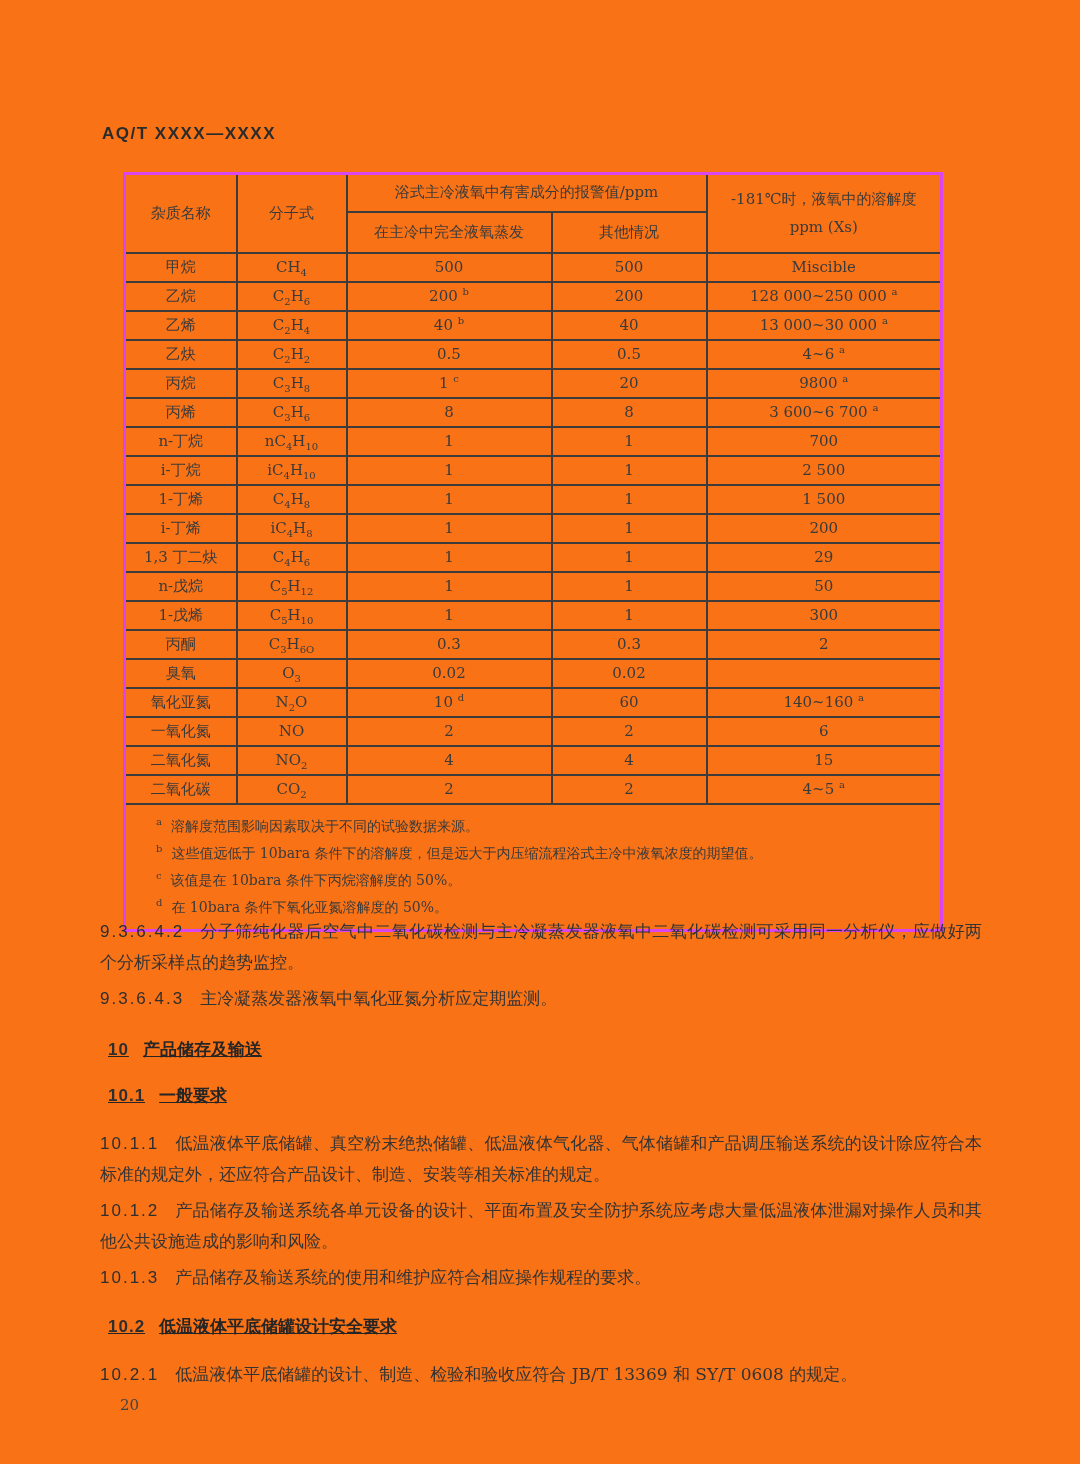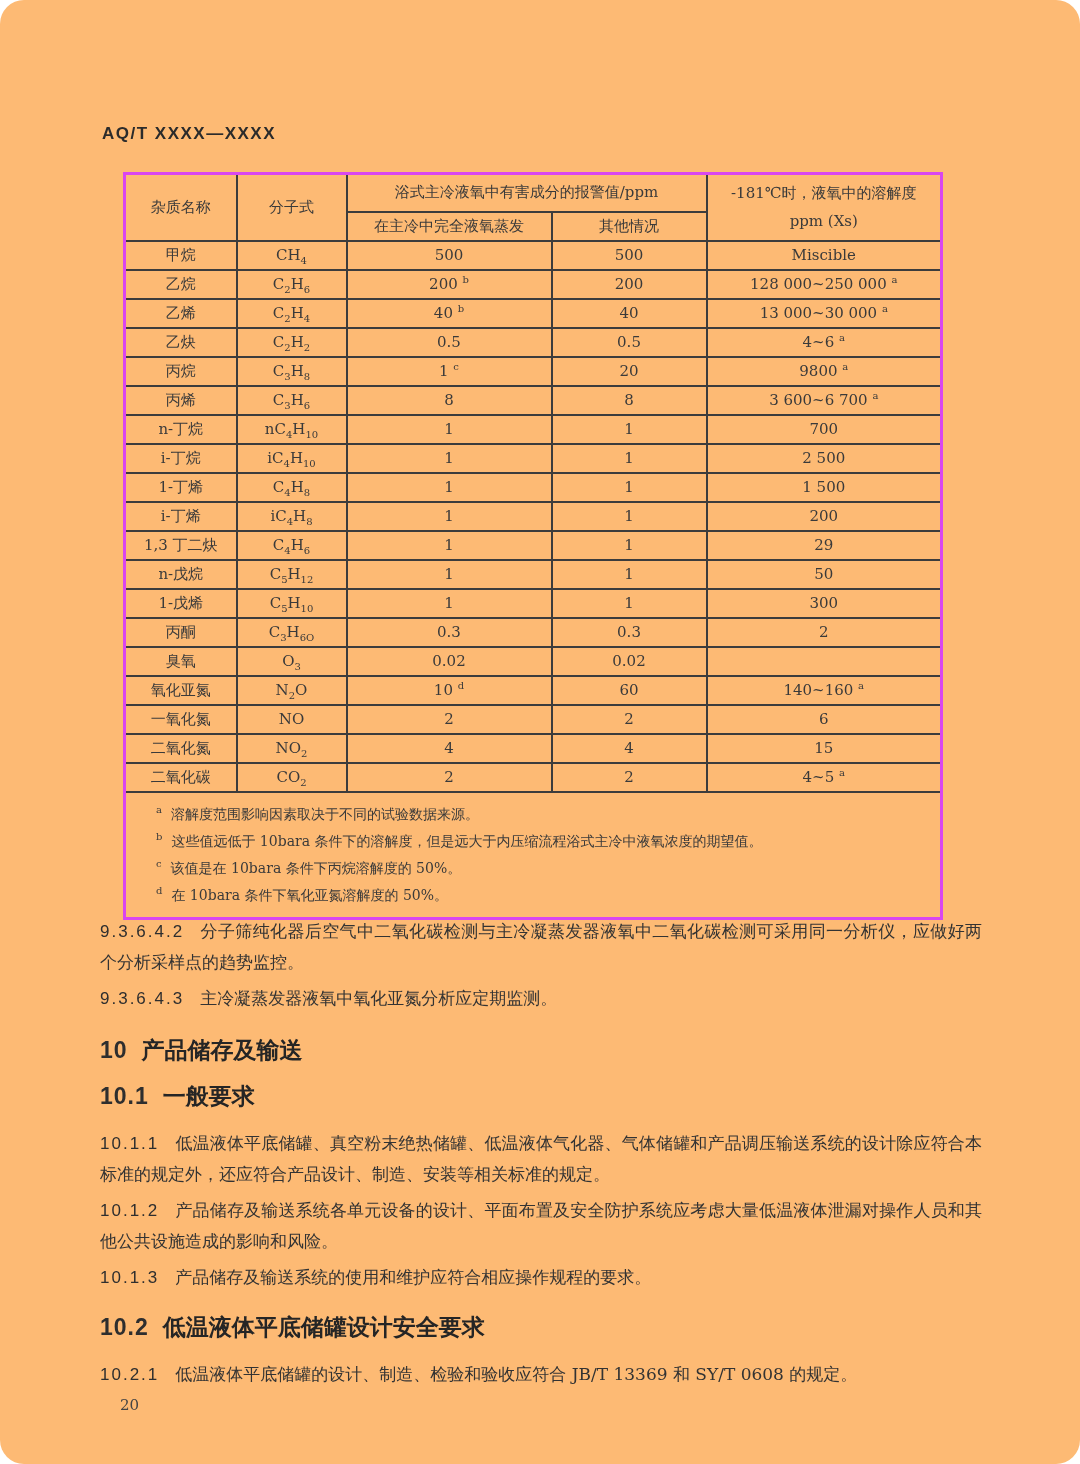--- a/index.html
+++ b/index.html
@@ -1,24 +1,23 @@
 <!DOCTYPE html>
 <html><head>
 <meta charset="utf-8">
 <style>
   * { box-sizing: border-box; }
   html,body { margin:0; padding:0; background:#ffffff; }
   .page {
     position: relative;
     width: 1080px; height: 1464px;
-    background: #fdba74;
+    background: #f97316;
     color: #3a3a3a;
     font-family: "DejaVu Serif", serif;
     overflow: hidden;
-    border-radius: 24px;
   }
   .doc-code {
     position: absolute; left: 102px; top: 124px;
     font-family: "Liberation Sans", sans-serif;
     font-weight: bold; font-size: 17px; letter-spacing: 1.5px;
     color: #2b2b2b;
   }
   
   table.std-table {
     position: absolute; left: 123px; top: 172px;
@@ -29,21 +28,21 @@
   }
   .std-table th, .std-table td {
     border: 2px solid #3c3c3c;
     text-align: center; vertical-align: middle;
     font-size: 15px; font-weight: normal;
     color: #3a3a3a;
     padding: 0 4px;
     overflow: hidden; white-space: nowrap;
   }
   .std-table thead tr.h1 th { height: 38px; }
-  .std-table thead tr.h2 th { height: 29px; }
+  .std-table thead tr.h2 th { height: 41px; }
   .std-table tbody td { height: 29px; }
   .std-table .sol-head { line-height: 1.9; }
   .std-table sub { font-size: 10px; line-height: 0; }
   .std-table sup { font-size: 10px; line-height: 0; vertical-align: super; }
   .num-cell { color:#4b4b4b; }
   
   .fnote-cell {
     text-align: left !important;
     padding: 8px 10px 8px 30px !important;
     white-space: normal !important;
@@ -65,22 +64,22 @@
   }
   .clause-num {
     font-family: "Liberation Sans", sans-serif;
     letter-spacing: 2px;
     margin-right: 16px;
     color: #2e2e2e;
     white-space: nowrap;
   }
   .heading {
     font-family: "Liberation Sans", sans-serif;
-    font-weight: bold; font-size: 23px; line-height: 24px;
-    color: #252525; margin: 0;
+    font-weight: bold; font-size: 17px; line-height: 24px;
+    color: #252525; margin: 8px; text-decoration: underline;
   }
   .heading .clause-num { font-weight: bold; letter-spacing: 1px; margin-right: 14px; }
   .heading.lvl1 { margin-top: 24px; margin-bottom: 20px; }
   .heading.lvl2 { margin-top: 22px; margin-bottom: 20px; }
   .page-number {
     position: absolute; left: 120px; top: 1396px;
     font-size: 15px; color: #444444;
     font-family: "DejaVu Serif", serif;
   }
 </style>

